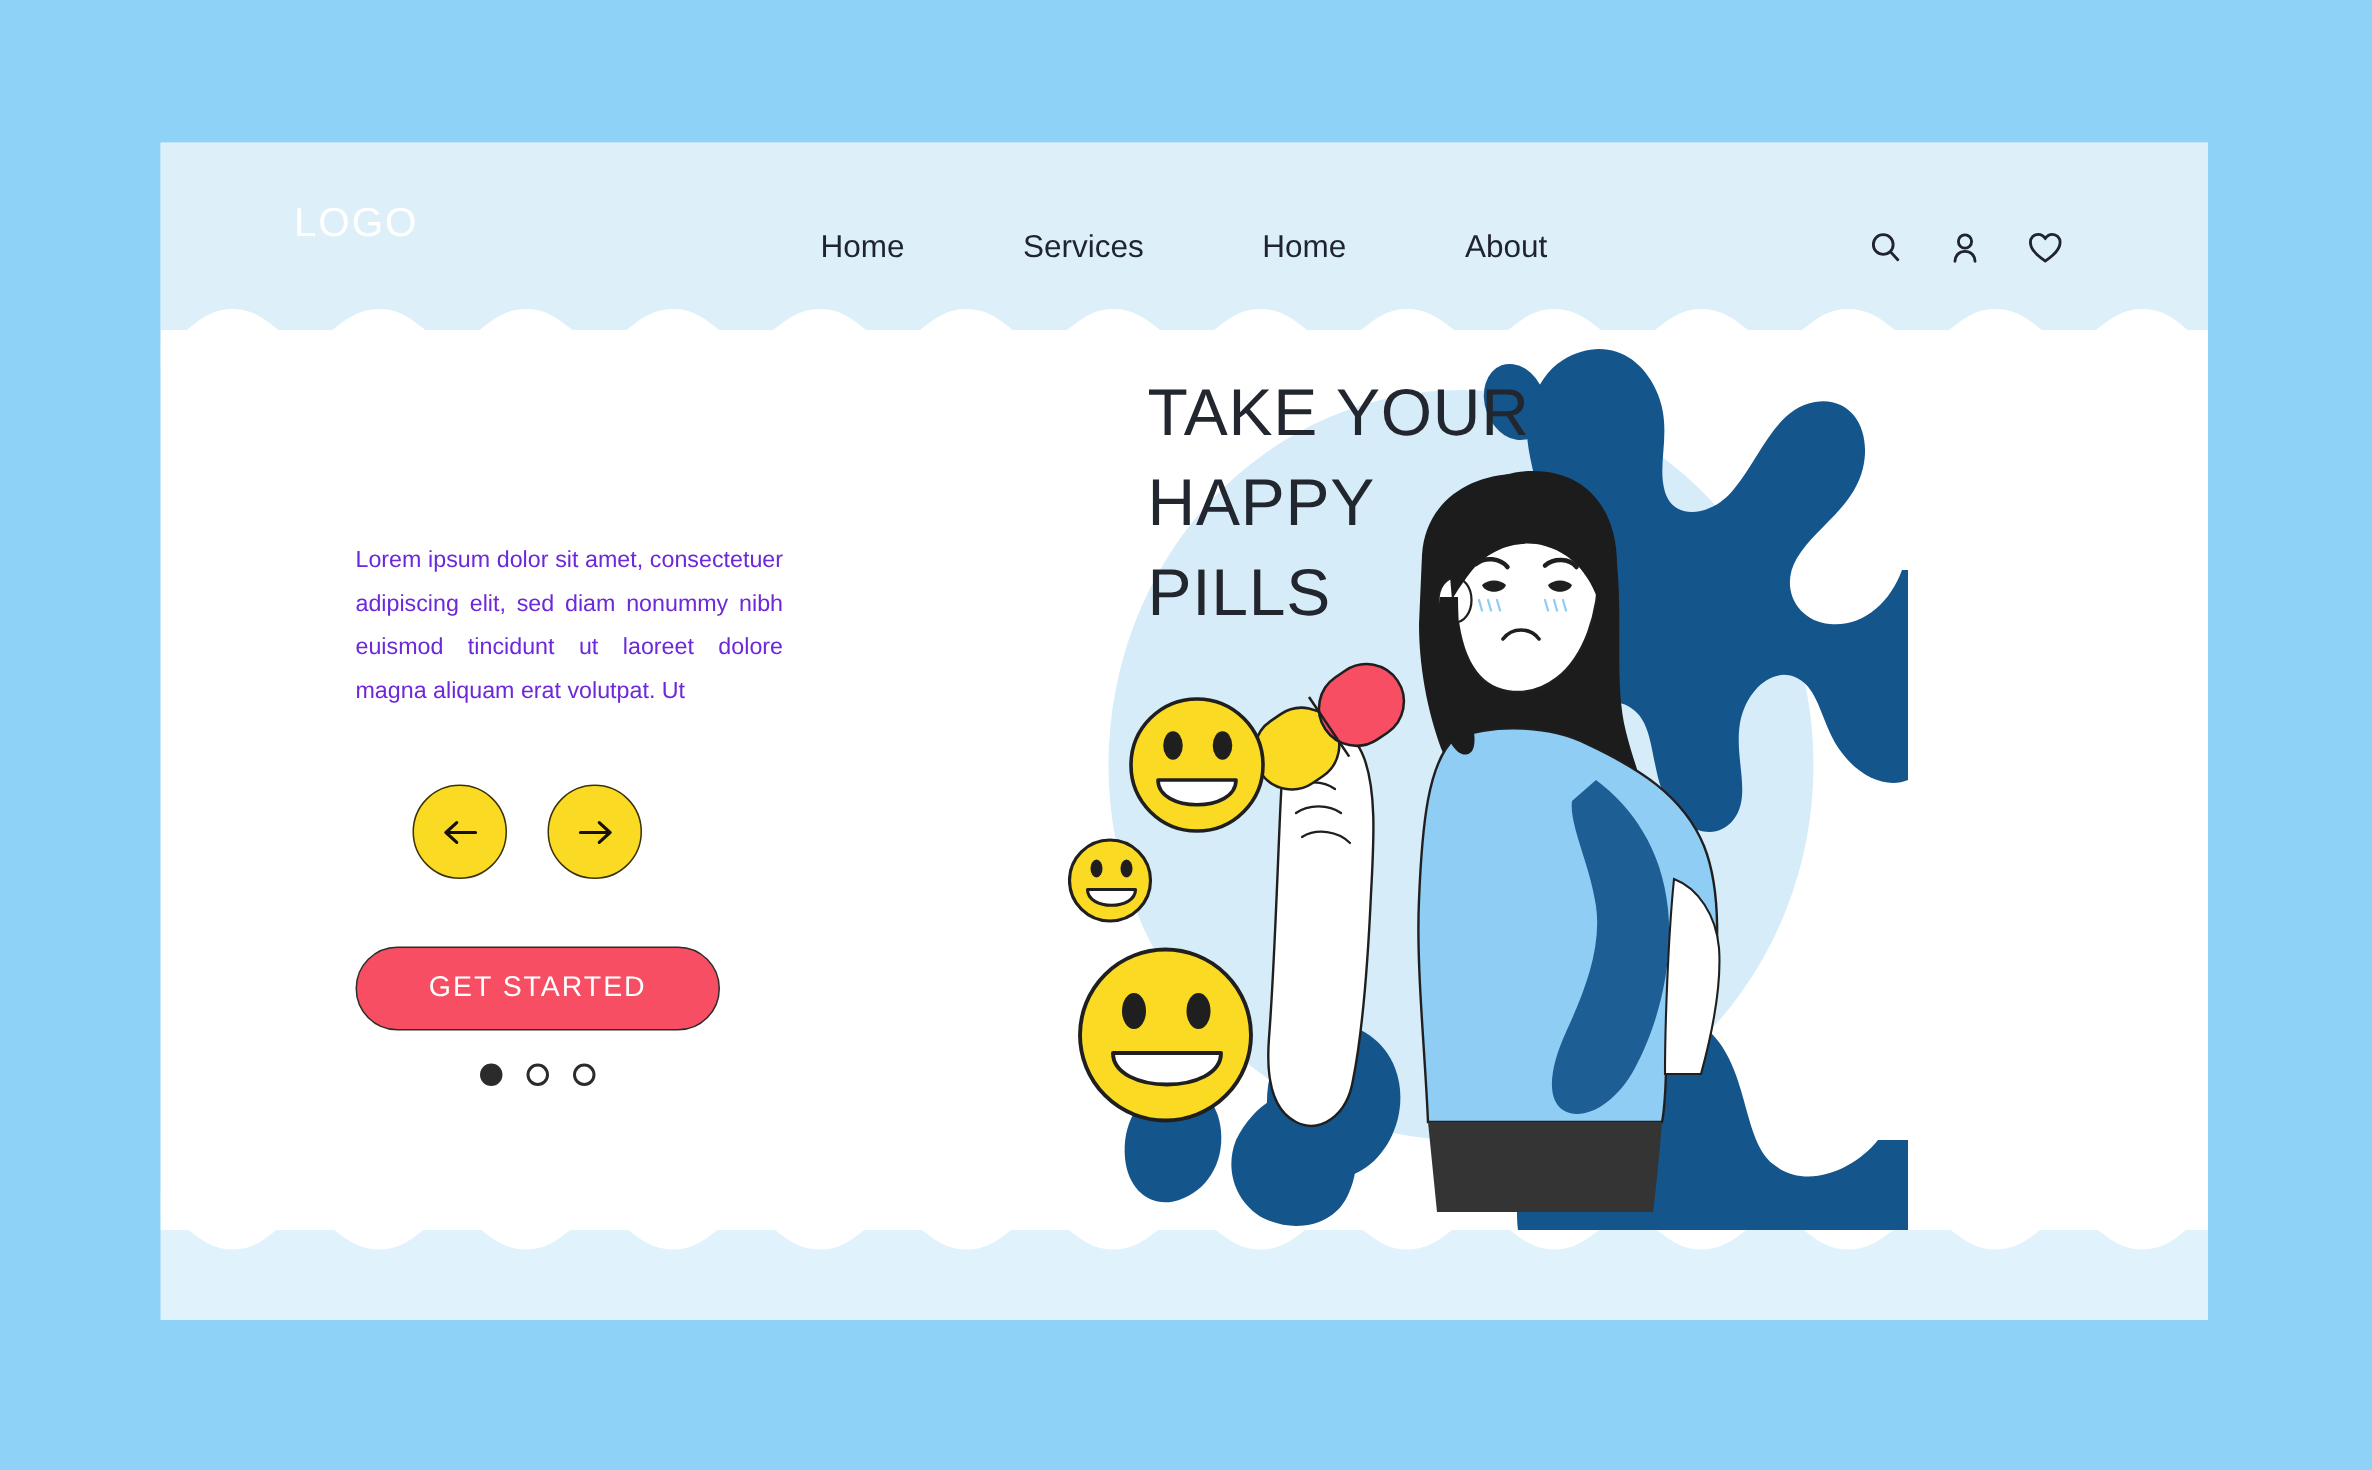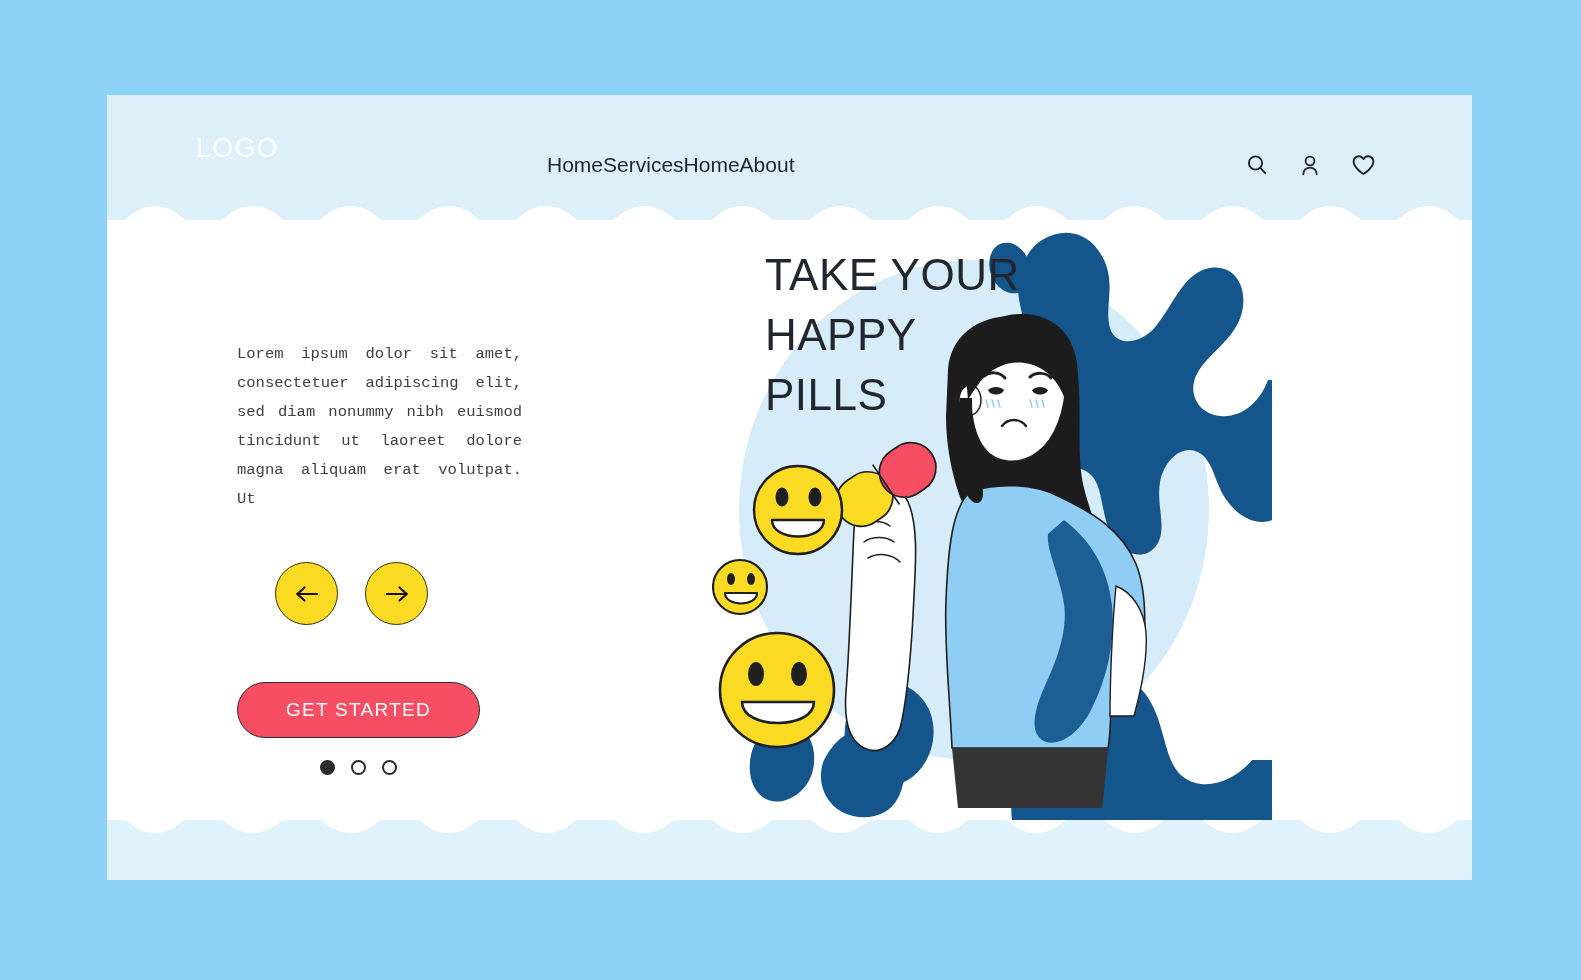--- a/index.html
+++ b/index.html
@@ -45,20 +45,21 @@
     font-weight: normal;
     letter-spacing: 1.2px;
     font-family: "Liberation Sans", sans-serif;
   }
 
   #nav-links {
     position: absolute;
     left: 440px;
     top: 58px;
     display: flex;
+    gap: 79px;
   }
   .nav-link {
     color: #1f2430;
     font-size: 21px;
     font-family: "Liberation Sans", sans-serif;
     white-space: nowrap;
     cursor: pointer;
   }
 
   #nav-icons {
@@ -104,26 +105,26 @@
 
   #heading {
     font-size: 33px;
     color: #2b2b2b;
     font-weight: normal;
     letter-spacing: -0.2px;
     font-family: "Liberation Sans", sans-serif;
   }
 
   #paragraph {
-    margin-top: 10px;
+    margin-top: 29px;
     font-size: 15.5px;
     line-height: 29px;
-    color: #404040;
+    color: #6d28d9;
     text-align: justify;
-    font-family: Liberation Mono, monospace;
+    font-family: Liberation Sans, sans-serif;
   }
 
   #arrow-row {
     margin-top: 48px;
     display: flex;
     gap: 27px;
     padding-left: 38px;
   }
   .arrow-btn {
     width: 63px;
@@ -131,21 +132,21 @@
     border-radius: 50%;
     background: #fada23;
     border: 1.3px solid #3a3208;
     display: flex;
     align-items: center;
     justify-content: center;
     cursor: pointer;
   }
 
   #cta-button {
-    margin-top: 57px;
+    margin-top: 45px;
     width: 243px;
     height: 56px;
     border-radius: 28px;
     background: #f74e63;
     border: 1.6px solid #2c2c2c;
     color: #ffffff;
     font-size: 19px;
     letter-spacing: 1.3px;
     display: flex;
     align-items: center;

